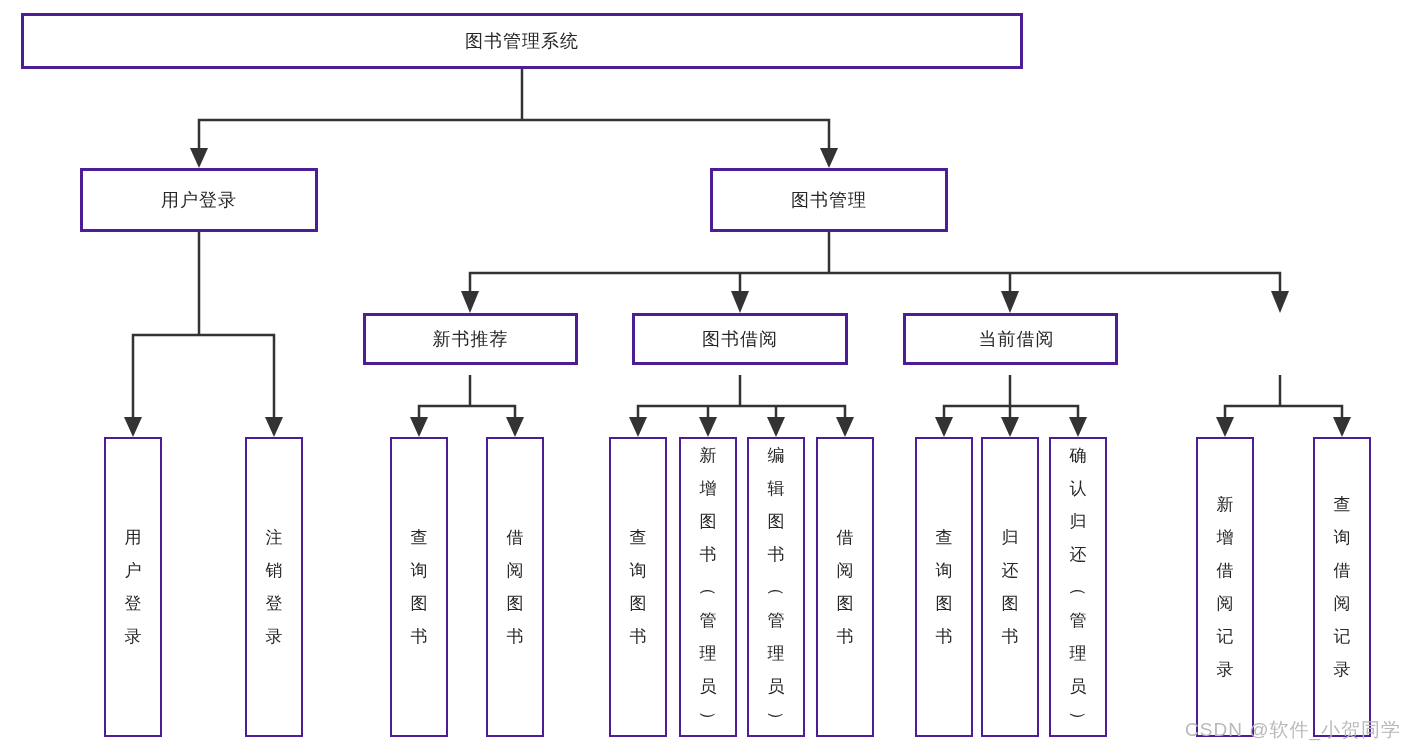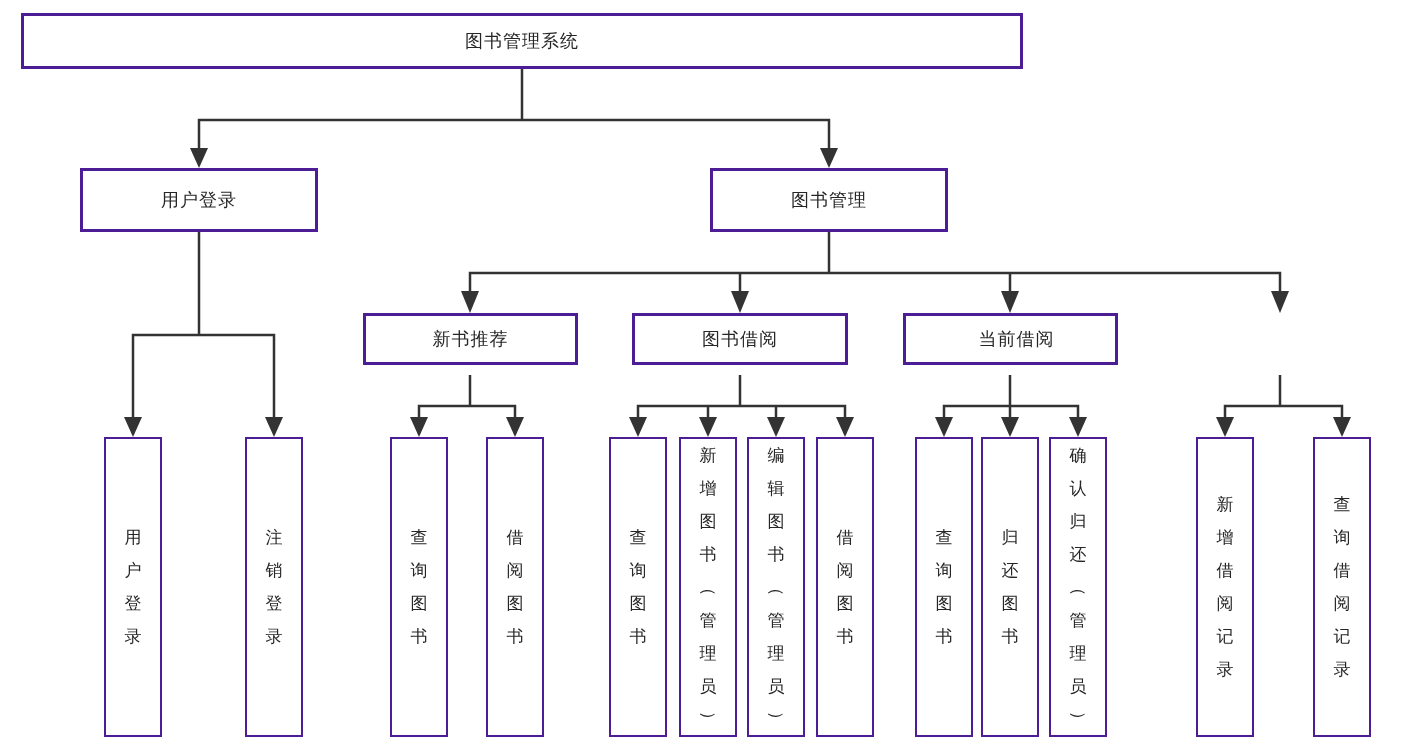--- a/index.html
+++ b/index.html
@@ -220,13 +220,14 @@
     <span class="vtext">
         <span>查</span>
         <span>询</span>
         <span>借</span>
         <span>阅</span>
         <span>记</span>
         <span>录</span>
       </span>
   </div>
 
+  <div class="watermark">CSDN @软件_小贺同学</div>
 </div>
 
 </body></html>

